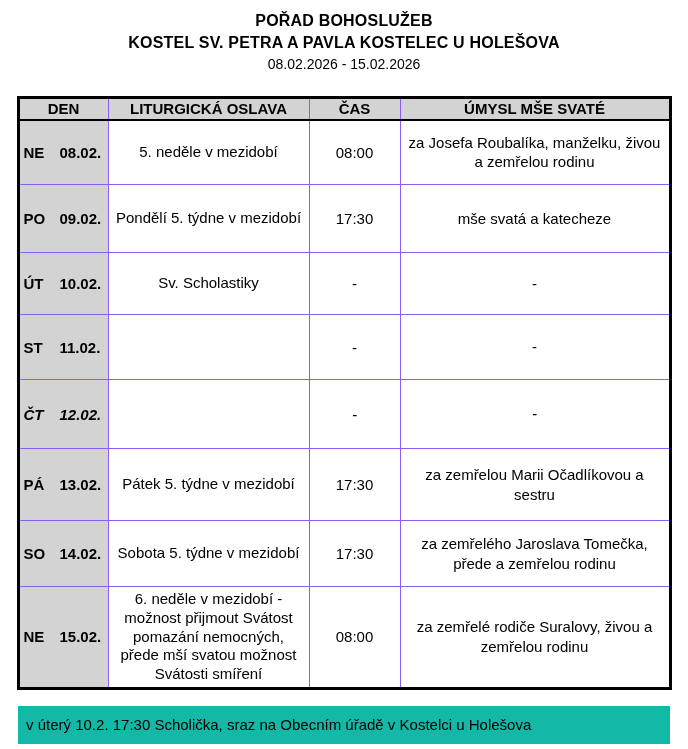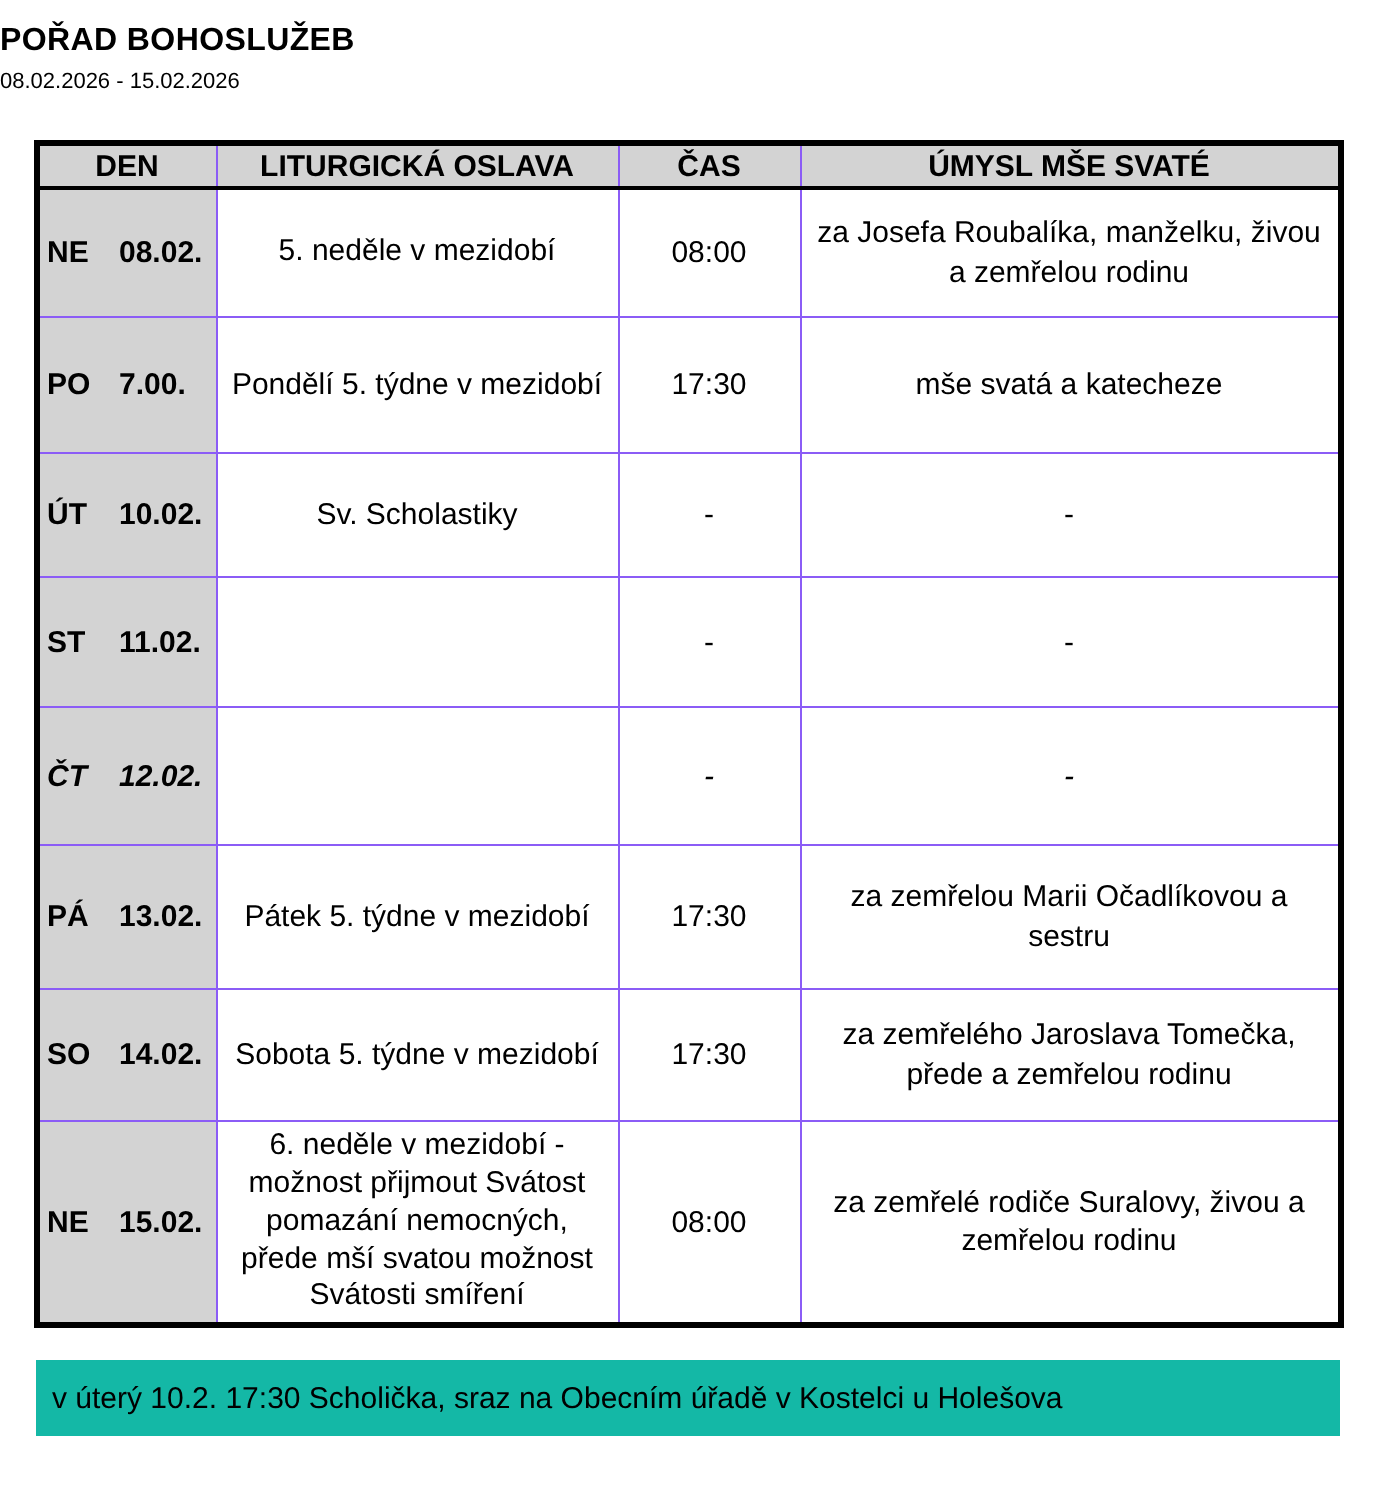--- a/index.html
+++ b/index.html
@@ -11,30 +11,30 @@
   }
   .page {
     width: 688px;
     height: 749px;
     margin: 0 auto;
     background: #ffffff;
     box-sizing: border-box;
     padding-top: 10px;
   }
   .title-block {
-    text-align: left;
+    text-align: center;
     line-height: 1.35;
   }
   .title-main {
     font-size: 16px;
     font-weight: bold;
     letter-spacing: 0.2px;
   }
   .title-date {
-    font-size: 11px;
+    font-size: 14px;
     font-weight: normal;
     margin-top: 2px;
   }
   table.schedule {
     width: 652px;
     margin: 22px auto 0 auto;
     border-collapse: collapse;
     table-layout: fixed;
     border: 3px solid #000000;
   }
@@ -89,20 +89,21 @@
     font-size: 15px;
   }
 </style>
 </head>
 <body>
 
 <div class="page">
 
   <div class="title-block">
     <div class="title-main">POŘAD BOHOSLUŽEB</div>
+    <div class="title-main">KOSTEL SV. PETRA A PAVLA KOSTELEC U HOLEŠOVA</div>
     <div class="title-date">08.02.2026 - 15.02.2026</div>
   </div>
 
   <table class="schedule">
     <colgroup>
       <col style="width: 90px">
       <col style="width: 201px">
       <col style="width: 91px">
       <col style="width: 270px">
     </colgroup>
@@ -115,21 +116,21 @@
         </tr>
     </thead>
     <tbody id="body-rows">
         <tr style="height: 65px;">
           <td class="cell-day"><span class="day-abbr">NE</span><span>08.02.</span></td>
           <td class="cell-celebration">5. neděle v mezidobí</td>
           <td class="cell-time">08:00</td>
           <td class="cell-intention">za Josefa Roubalíka, manželku, živou a zemřelou rodinu</td>
         </tr>
         <tr style="height: 68px;">
-          <td class="cell-day"><span class="day-abbr">PO</span><span>7.00.</span></td>
+          <td class="cell-day"><span class="day-abbr">PO</span><span>09.02.</span></td>
           <td class="cell-celebration">Pondělí 5. týdne v mezidobí</td>
           <td class="cell-time">17:30</td>
           <td class="cell-intention">mše svatá a katecheze</td>
         </tr>
         <tr style="height: 62px;">
           <td class="cell-day"><span class="day-abbr">ÚT</span><span>10.02.</span></td>
           <td class="cell-celebration">Sv. Scholastiky</td>
           <td class="cell-time">-</td>
           <td class="cell-intention">-</td>
         </tr>

